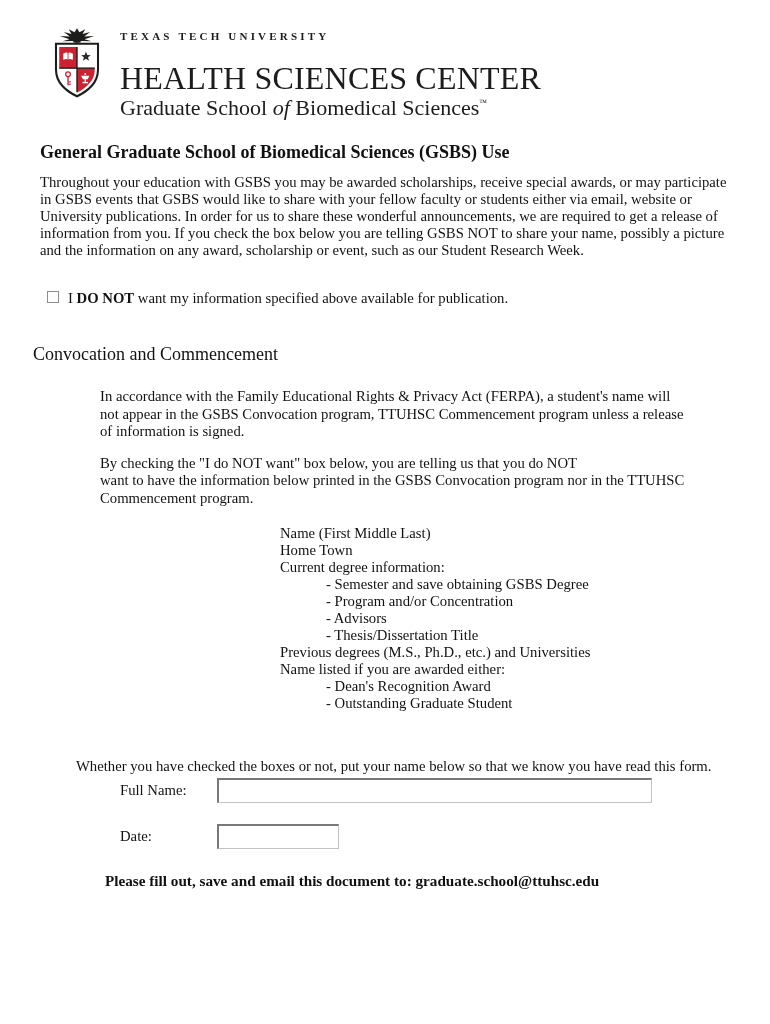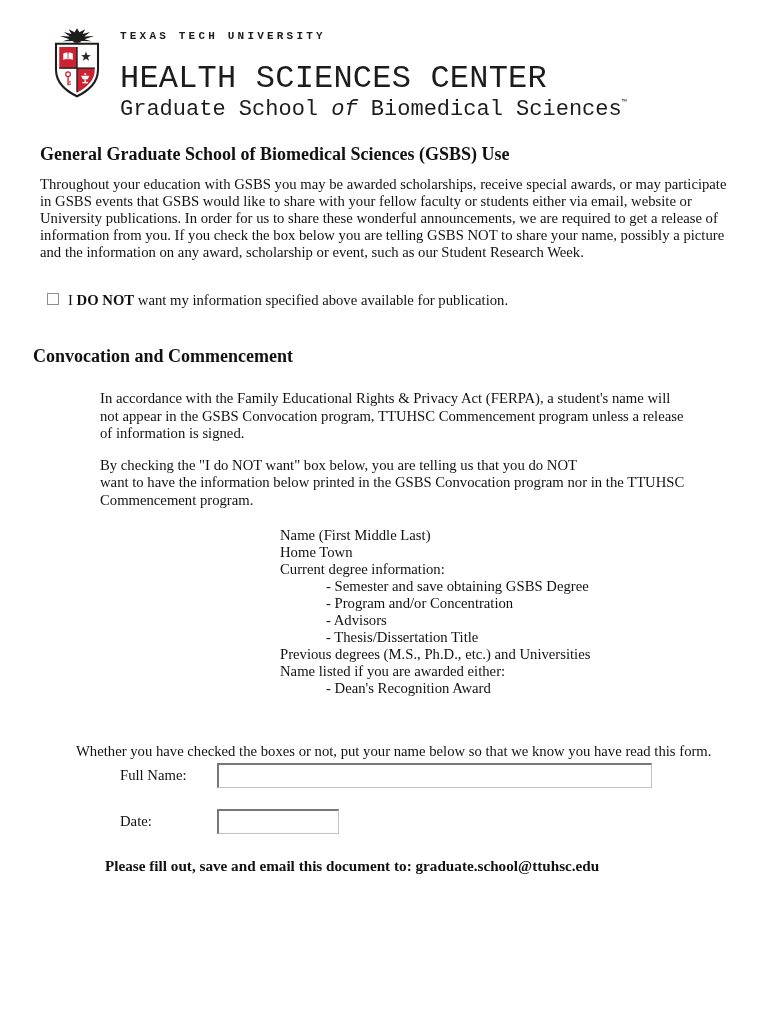--- a/index.html
+++ b/index.html
@@ -14,21 +14,21 @@
     overflow: hidden;
   }
 
   
   .brand-row {
     display: flex;
     align-items: flex-start;
     margin: 26px 0 0 46px;
   }
   .shield-wrap { width: 62px; margin-right: 12px; flex: 0 0 auto; }
-  .brand-text { padding-top: 4px; font-family: Liberation Mono, monospace; }
+  .brand-text { padding-top: 4px; }
   .brand-university {
     font-size: 11px;
     font-weight: bold;
     letter-spacing: 3.2px;
     color: #1c1c1c;
     margin-bottom: 2px;
   }
   .brand-center {
     font-size: 32px;
     color: #1c1c1c;
@@ -77,21 +77,21 @@
     border: 1px solid #8d8d8d;
     background: #fdfdfd;
     margin-right: 9px;
     margin-top: 1px;
     flex: 0 0 auto;
     cursor: pointer;
   }
 
   .convocation-heading {
     margin: 38px 0 0 33px;
-    font-weight: bold;
+    font-weight: normal;
     font-size: 18px;
   }
   .conv-para {
     margin-left: 100px;
     font-size: 14.7px;
     line-height: 17.5px;
     white-space: pre-line;
   }
   .conv-para-1 { margin-top: 23px; }
   .conv-para-2 { margin-top: 14px; }
@@ -221,20 +221,21 @@
       <div class="info-line">Name (First Middle Last)</div>
       <div class="info-line">Home Town</div>
       <div class="info-line">Current degree information:</div>
       <div class="info-line indent">- Semester and save obtaining GSBS Degree</div>
       <div class="info-line indent">- Program and/or Concentration</div>
       <div class="info-line indent">- Advisors</div>
       <div class="info-line indent">- Thesis/Dissertation Title</div>
       <div class="info-line">Previous degrees (M.S., Ph.D., etc.) and Universities</div>
       <div class="info-line">Name listed if you are awarded either:</div>
       <div class="info-line indent">- Dean's Recognition Award</div>
+      <div class="info-line indent">- Outstanding Graduate Student</div>
     </div>
 
 
   <div class="instruction-line">Whether you have checked the boxes or not, put your name below so that we know you have read this form.</div>
 
   <div class="field-row field-row-name">
     <span class="field-label">Full Name:</span>
     <input type="text" class="text-input input-name" value="" style="">
   </div>
 

